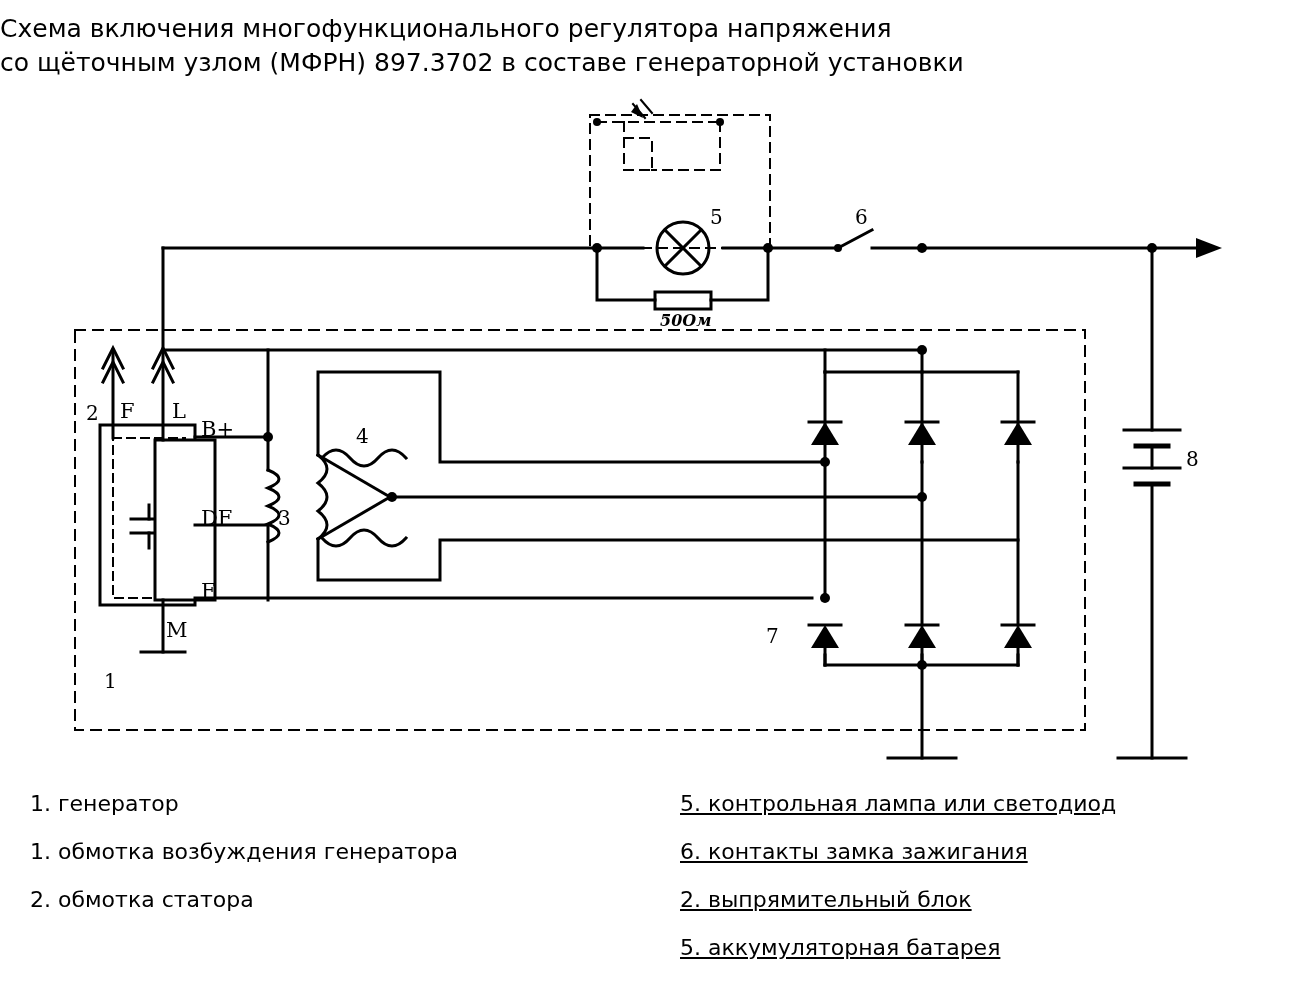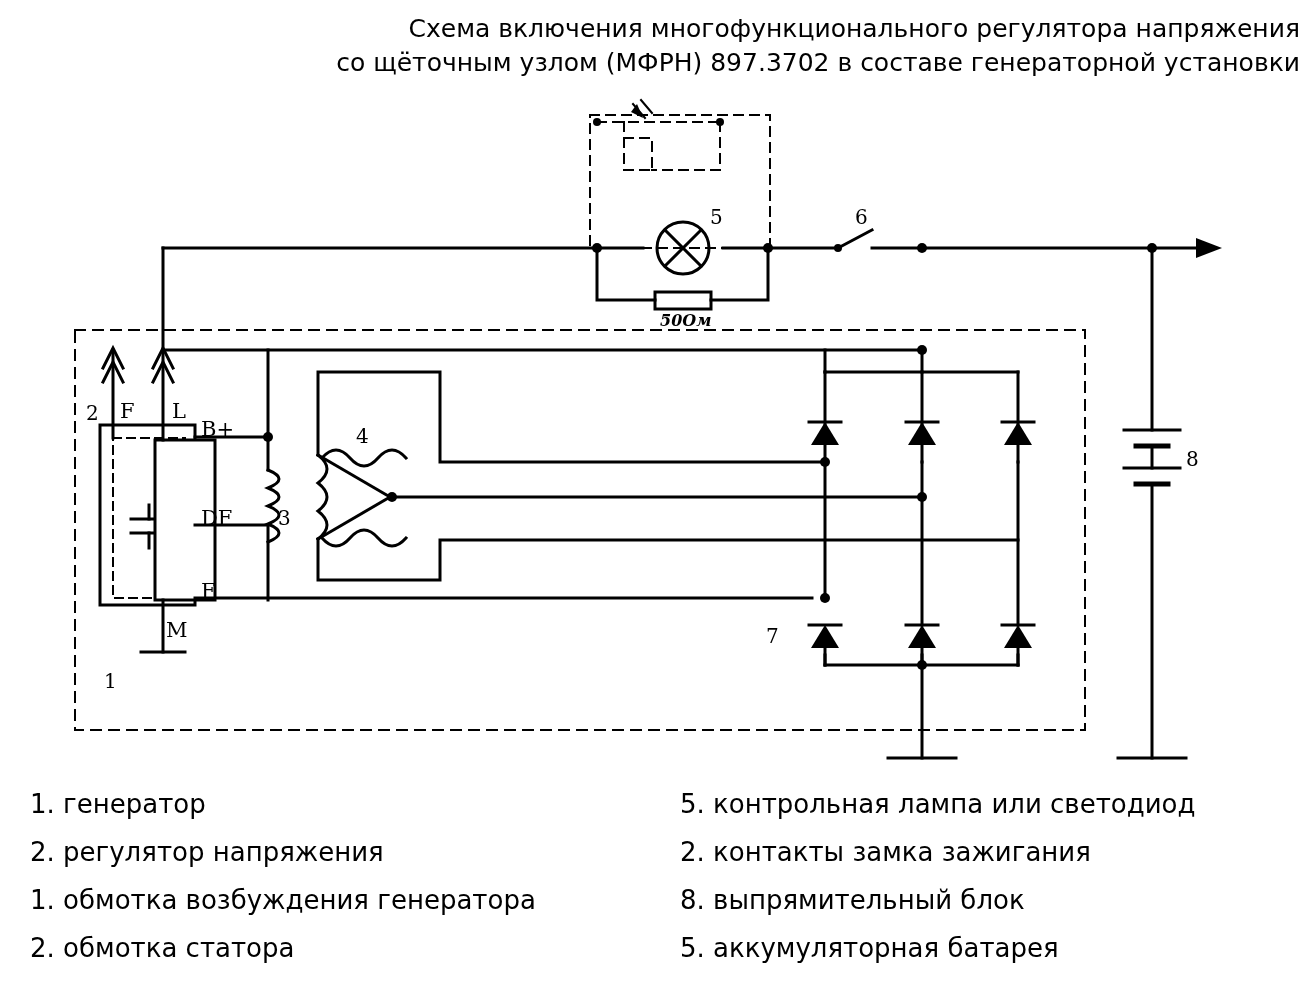--- a/index.html
+++ b/index.html
@@ -18,21 +18,21 @@
   #page {
     position: relative;
     width: 1300px;
     height: 1000px;
   }
   .title {
     position: absolute;
     left: 0;
     top: 12px;
     width: 1300px;
-    text-align: right;
+    text-align: left;
     font-size: 25px;
     line-height: 34px;
     font-family: "DejaVu Sans", sans-serif;
     color: #000;
     white-space: pre-line;
   }
   svg.schematic {
     position: absolute;
     left: 0;
     top: 0;
@@ -42,25 +42,25 @@
   .legend {
     position: absolute;
     left: 0;
     top: 780px;
     width: 1300px;
     height: 190px;
   }
   .legend-col {
     position: absolute;
     top: 0;
-    font-size: 26px;
+    font-size: 22px;
     line-height: 48px;
   }
   .legend-col.left { left: 30px; }
-  .legend-col.right { left: 680px; }
+  .legend-col.right { left: 680px; text-decoration: underline; }
   .legend-item {
     white-space: nowrap;
   }
   text {
     font-family: "DejaVu Serif", serif;
   }
   .lbl-serif {
     font-family: "DejaVu Serif", serif;
     font-size: 21px;
   }
@@ -230,25 +230,24 @@
       <text class="lbl-num" x="766" y="643">7</text>
       <text class="lbl-num" x="1186" y="466">8</text>
 
       <text class="lbl-ohm" x="660" y="326">50Ом</text>
     </g>
   </svg>
 
   <div class="legend">
     <div class="legend-col left">
       <div class="legend-item">1. генератор</div>
-      <div class="legend-item">2. регулятор напряжения</div>
       <div class="legend-item">1. обмотка возбуждения генератора</div>
       <div class="legend-item">2. обмотка статора</div>
     </div>
     <div class="legend-col right">
       <div class="legend-item">5. контрольная лампа или светодиод</div>
-      <div class="legend-item">2. контакты замка зажигания</div>
-      <div class="legend-item">8. выпрямительный блок</div>
+      <div class="legend-item">6. контакты замка зажигания</div>
+      <div class="legend-item">2. выпрямительный блок</div>
       <div class="legend-item">5. аккумуляторная батарея</div>
     </div>
   </div>
 
 </div>
 
 </body></html>

